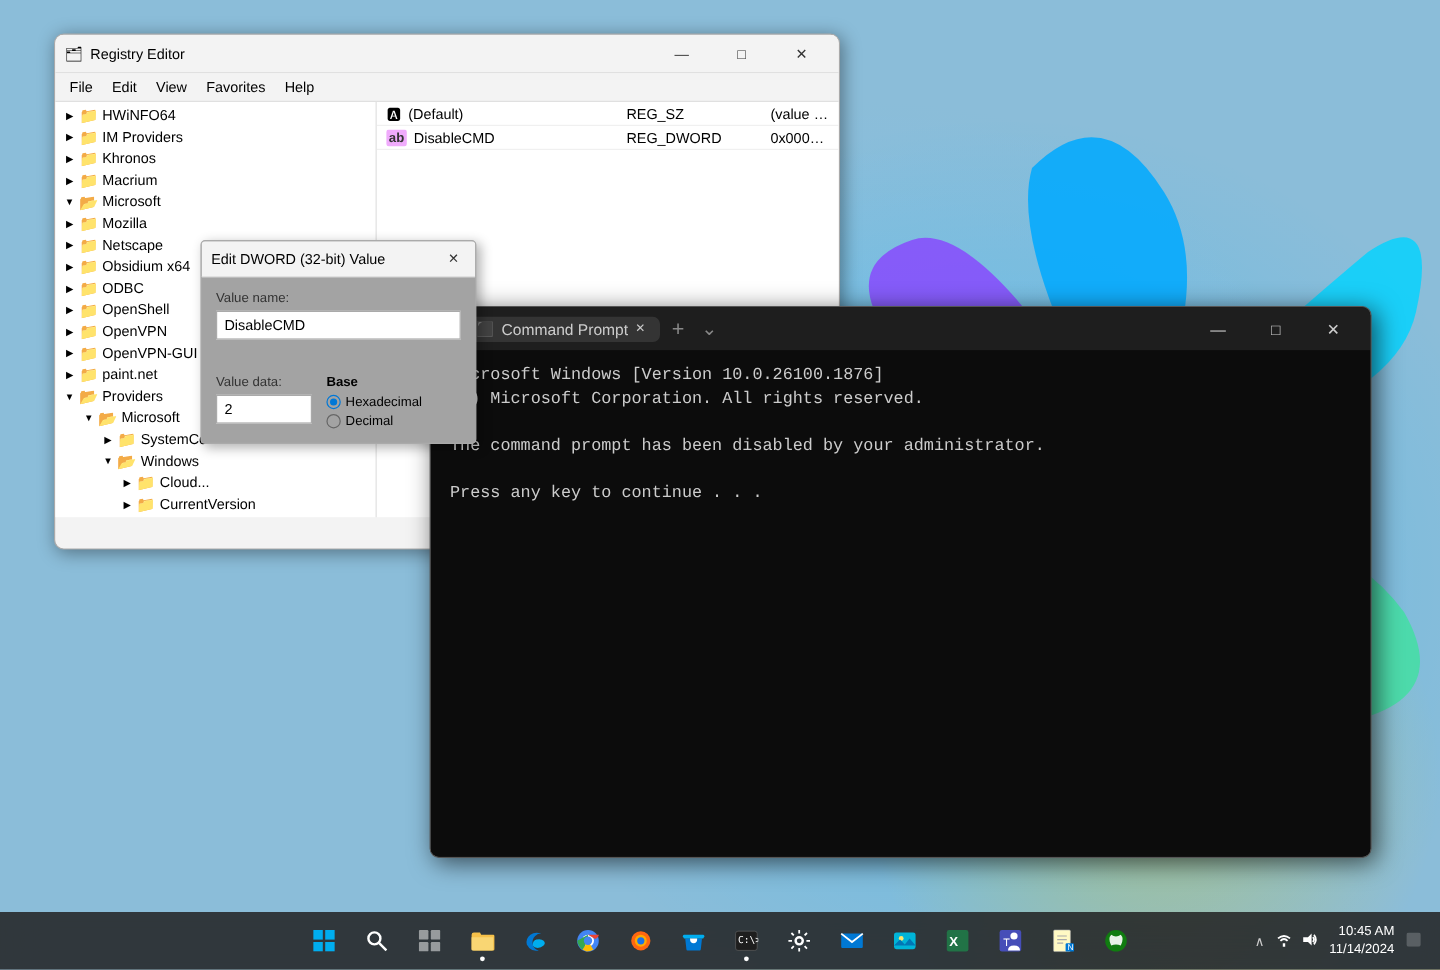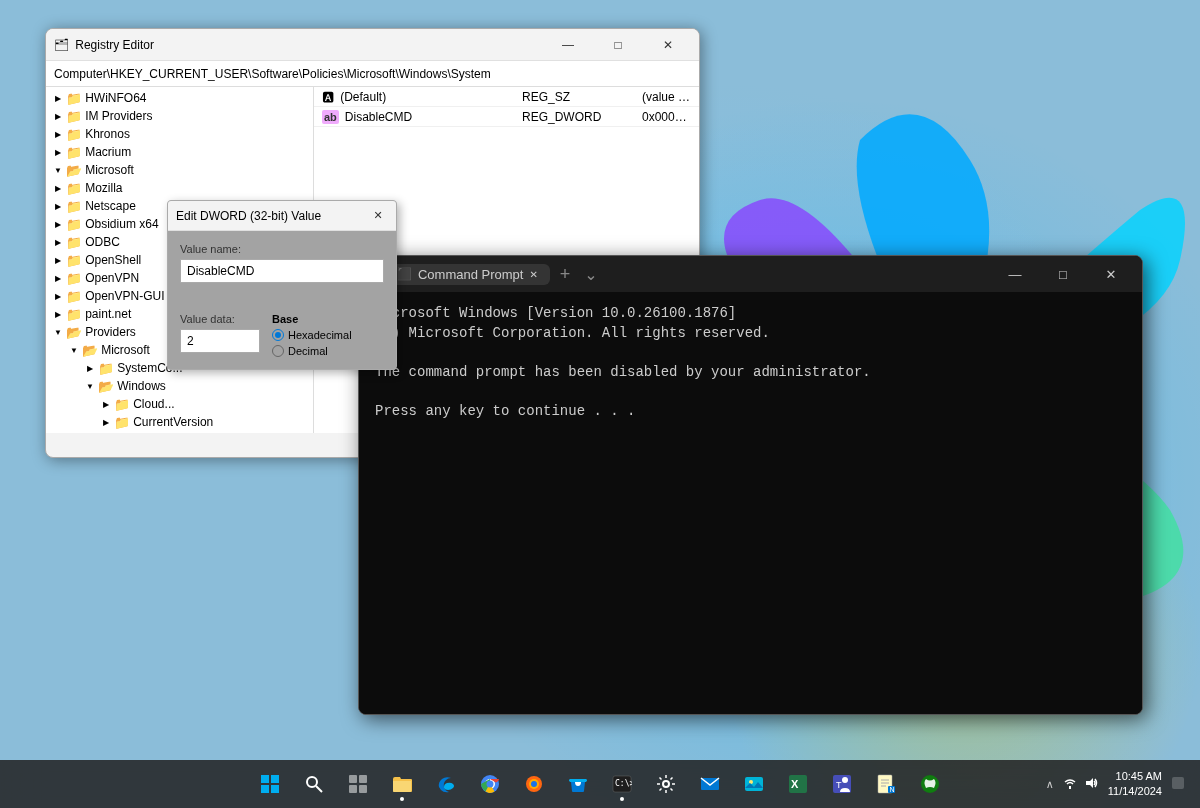--- a/index.html
+++ b/index.html
@@ -414,22 +414,26 @@
     <div class="window-title-left">
       <span>🗂</span>
       <span>Registry Editor</span>
     </div>
     <div class="window-controls">
       <div class="win-btn">—</div>
       <div class="win-btn">□</div>
       <div class="win-btn close">✕</div>
     </div>
   </div>
-  <div class="window-addressbar">
-    <span>Computer\HKEY_CURRENT_USER\Software\Policies\Microsoft\Windows\System</span>
+  <div class="window-menubar">
+    <div class="menu-item">File</div>
+    <div class="menu-item">Edit</div>
+    <div class="menu-item">View</div>
+    <div class="menu-item">Favorites</div>
+    <div class="menu-item">Help</div>
   </div>
   <div class="registry-body">
     <div class="registry-tree">
       <div class="tree-item tree-indent-1">
         <span class="arrow">▶</span>
         <span class="folder-icon">📁</span>
         <span>HWiNFO64</span>
       </div>
       <div class="tree-item tree-indent-1">
         <span class="arrow">▶</span>

